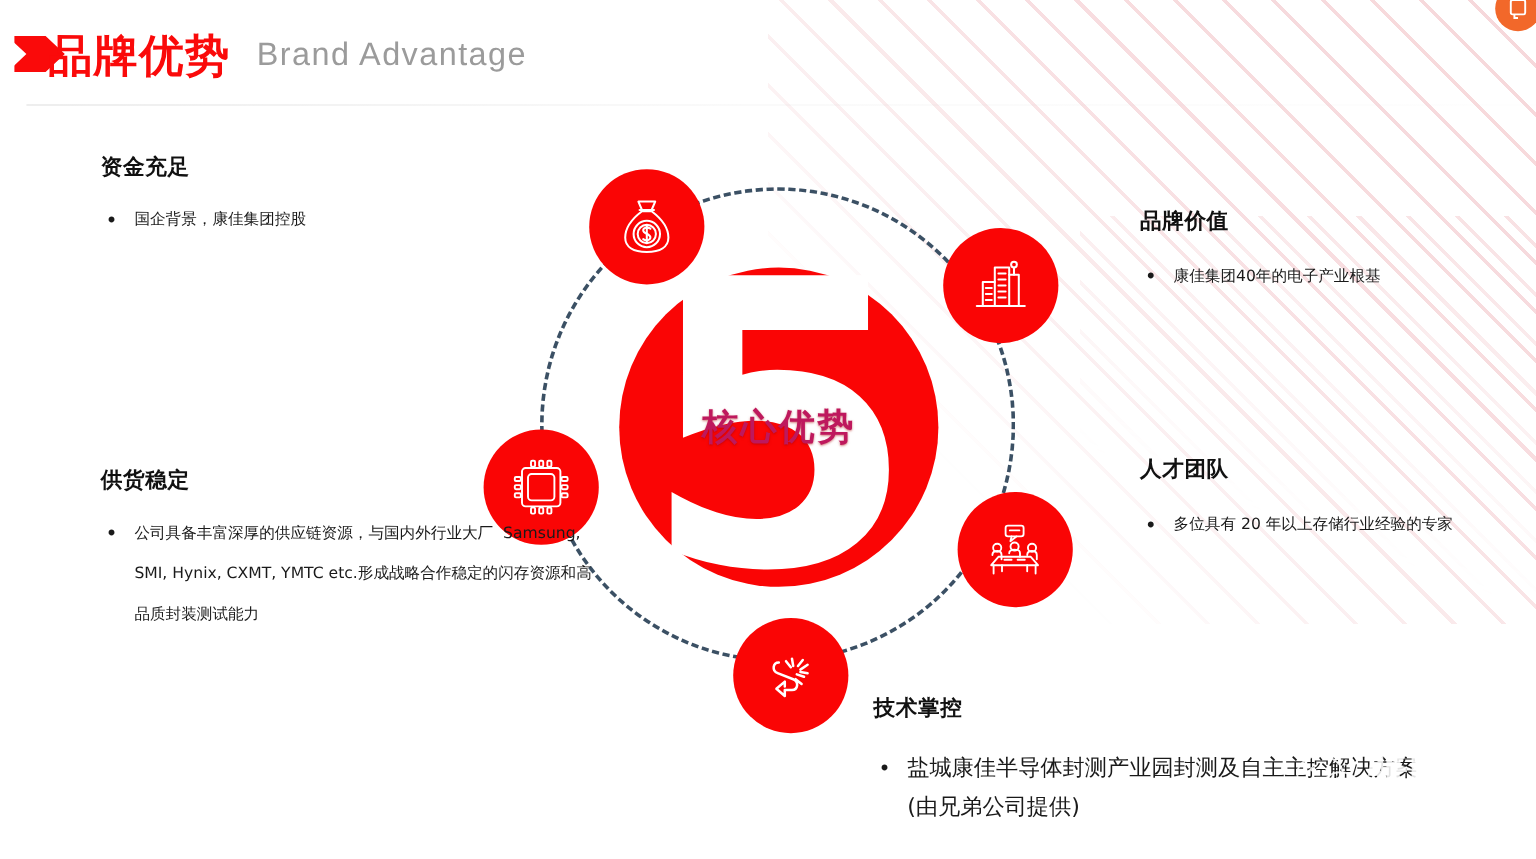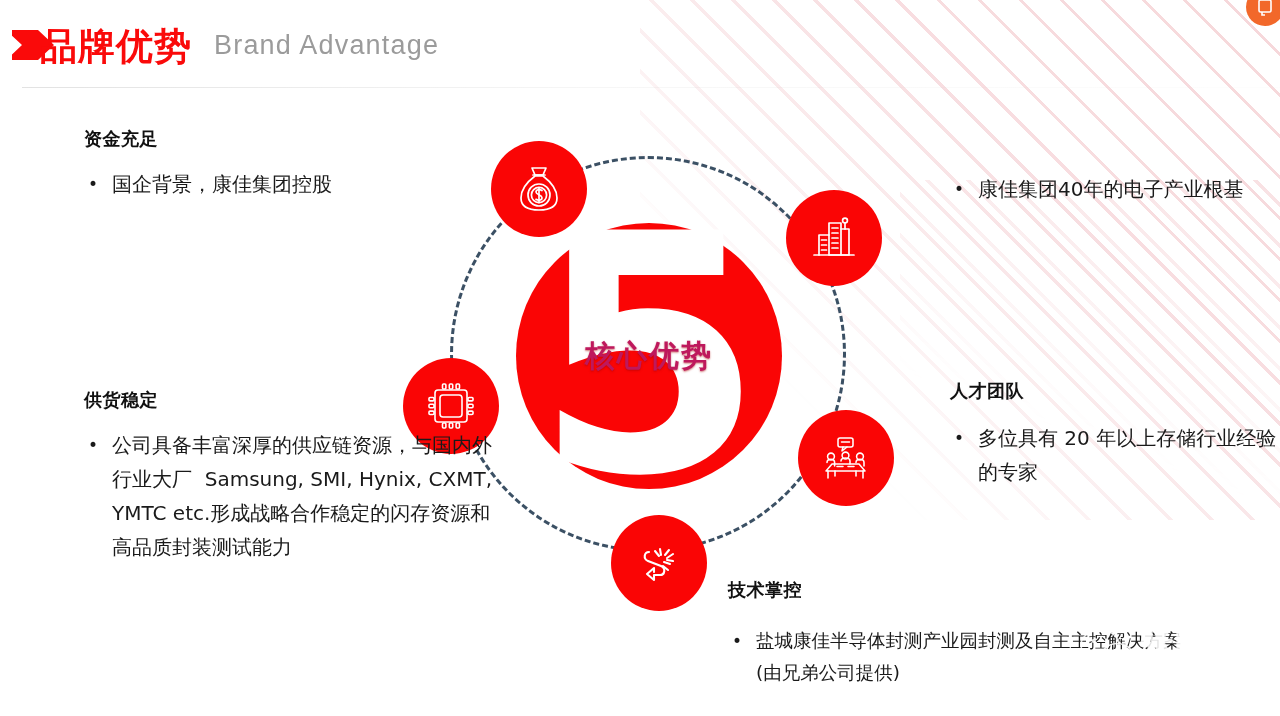--- a/index.html
+++ b/index.html
@@ -198,21 +198,21 @@
     color: #111111;
     font-family: "DejaVu Sans", "Liberation Sans", sans-serif;
     letter-spacing: 0.5px;
     white-space: nowrap;
     margin: 0 0 16px 0;
   }
   .bullet-list { margin: 0; padding: 0; list-style: none; }
   .bullet {
     position: relative;
     padding-left: 28px;
-    font-size: 20px;
+    font-size: 13px;
     line-height: 34px;
     color: #1a1a1a;
     font-family: "DejaVu Sans", "Liberation Sans", sans-serif;
     margin-bottom: 2px;
   }
   .bullet::before {
     content: "\2022";
     position: absolute;
     left: 4px;
     top: 0;
@@ -381,20 +381,21 @@
   </div>
 
   <div class="block block-supply">
     <div class="block-title">供货稳定</div>
     <ul class="bullet-list">
       <li class="bullet">公司具备丰富深厚的供应链资源，与国内外行业大厂<b>&nbsp;&nbsp;Samsung, SMI, Hynix, CXMT, YMTC etc.</b>形成战略合作稳定的闪存资源和高品质封装测试能力</li>
     </ul>
   </div>
 
   <div class="block block-value">
+    <div class="block-title">品牌价值</div>
     <ul class="bullet-list">
       <li class="bullet">康佳集团40年的电子产业根基</li>
     </ul>
   </div>
 
   <div class="block block-talent">
     <div class="block-title">人才团队</div>
     <ul class="bullet-list">
       <li class="bullet">多位具有 20 年以上存储行业经验的专家</li>
     </ul>

